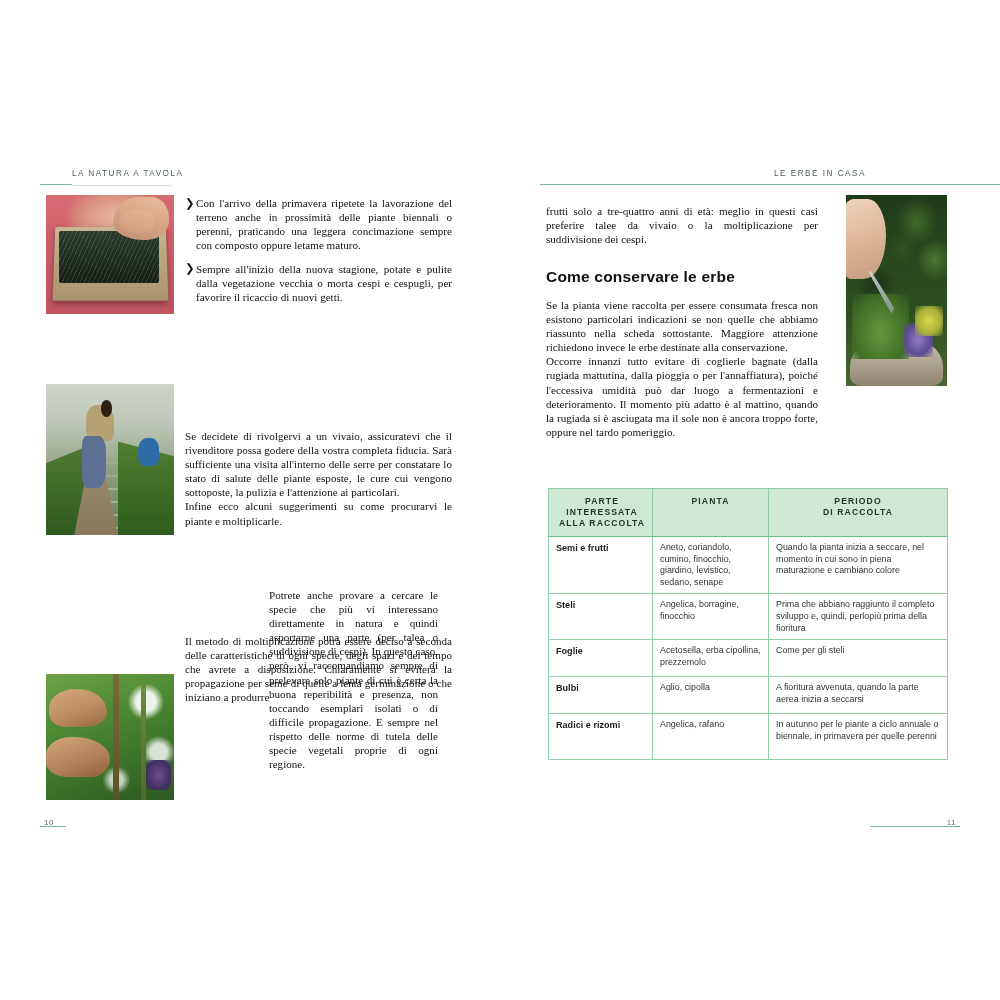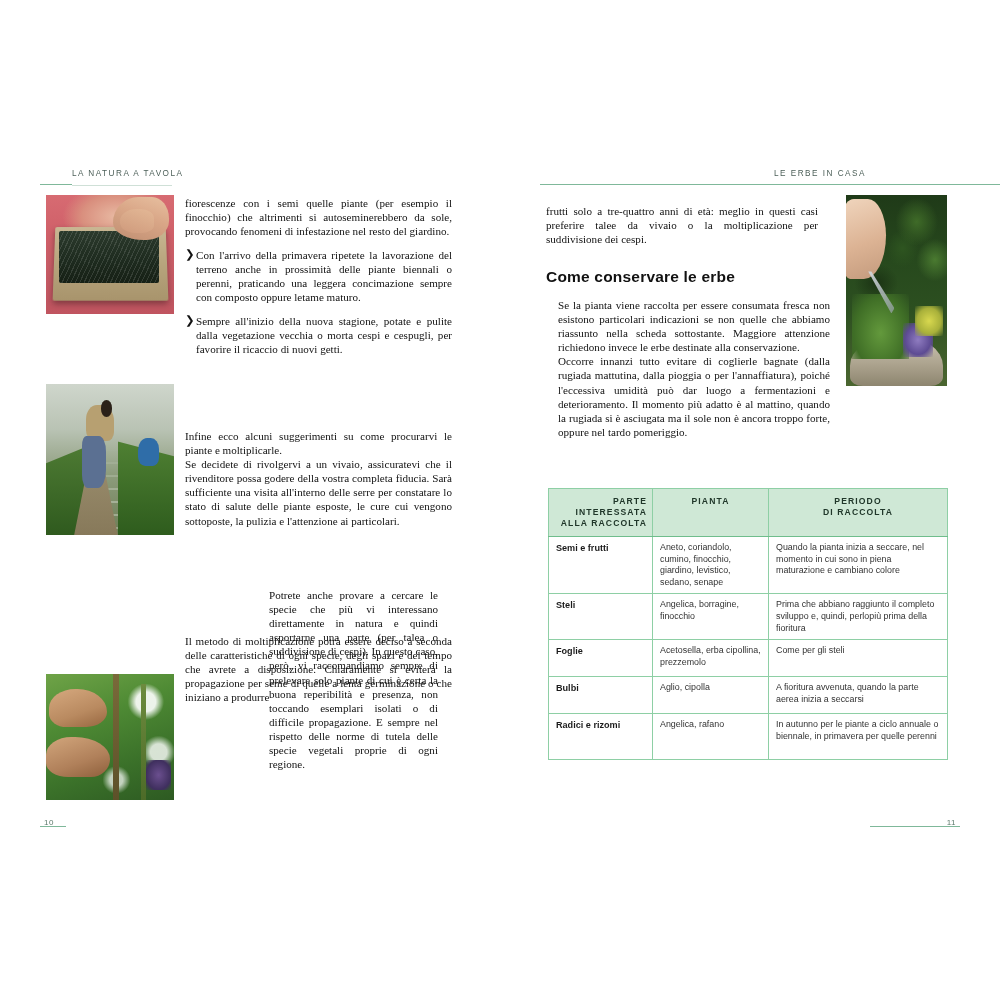--- a/index.html
+++ b/index.html
@@ -308,21 +308,21 @@
     text-align: center;
     font-size: 8.6px;
     letter-spacing: 1.1px;
     line-height: 11px;
     color: #20372a;
     font-variant: small-caps;
     text-transform: uppercase;
     font-weight: bold;
     padding: 7px 5px;
   }
-  table.sched thead th.th-left { text-align: right; padding-left: 8px; }
+  table.sched thead th.th-left { text-align: center; padding-left: 8px; }
   table.sched td.c-part {
     width: 104px;
     font-weight: bold;
     font-size: 9.1px;
     line-height: 12px;
     color: #1b1b1b;
   }
   table.sched td.c-plant {
     width: 116px;
     font-size: 8.9px;
@@ -403,34 +403,33 @@
       <div class="inner">
         <div class="stem"></div>
         <div class="stem2"></div>
         <div class="purple"></div>
         <div class="handA"></div>
         <div class="handB"></div>
       </div>
     </div>
 
     <div class="col" style="left:145px; top:28px; width:267px;">
-      <p>fiorescenze con i semi quelle piante (per esempio il finocchio) che altrimenti si autoseminerebbero da sole, provocando fenomeni di infestazione nel resto del giardino.</p>
       <p class="bullet-p">
         <span class="bullet">❯</span>
         <span>Con l'arrivo della primavera ripetete la lavorazione del terreno anche in prossimità delle piante biennali o perenni, praticando una leggera concimazione sempre con composto oppure letame maturo.</span>
       </p>
       <p class="bullet-p">
         <span class="bullet">❯</span>
         <span>Sempre all'inizio della nuova stagione, potate e pulite dalla vegetazione vecchia o morta cespi e cespugli, per favorire il ricaccio di nuovi getti.</span>
       </p>
     </div>
 
     <div class="col" style="left:145px; top:261px; width:267px;">
+      <p class="tight" style="text-indent:0;">Se decidete di rivolgervi a un vivaio, assicuratevi che il rivenditore possa godere della vostra completa fiducia. Sarà sufficiente una visita all'interno delle serre per constatare lo stato di salute delle piante esposte, le cure cui vengono sottoposte, la pulizia e l'attenzione ai particolari.</p>
       <p class="tight">Infine ecco alcuni suggerimenti su come procurarvi le piante e moltiplicarle.</p>
-      <p class="tight" style="text-indent:0;">Se decidete di rivolgervi a un vivaio, assicuratevi che il rivenditore possa godere della vostra completa fiducia. Sarà sufficiente una visita all'interno delle serre per constatare lo stato di salute delle piante esposte, le cure cui vengono sottoposte, la pulizia e l'attenzione ai particolari.</p>
     </div>
 
     <div class="col" style="left:229px; top:380px; width:169px;margin-top:40px;">
       <p class="tight">Potrete anche provare a cercare le specie che più vi interessano direttamente in natura e quindi asportarne una parte (per talea o suddivisione di cespi). In questo caso, però, vi raccomandiamo sempre di prelevare solo piante di cui è certa la buona reperibilità e presenza, non toccando esemplari isolati o di difficile propagazione. E sempre nel rispetto delle norme di tutela delle specie vegetali proprie di ogni regione.</p>
     </div>
 
     <div class="col" style="left:145px; top:466px; width:267px;">
       <p class="tight">Il metodo di moltiplicazione potrà essere deciso a seconda delle caratteristiche di ogni specie, degli spazi e del tempo che avrete a disposizione. Chiaramente si eviterà la propagazione per seme di quelle a lenta germinazione o che iniziano a produrre</p>
     </div>
 
@@ -455,21 +454,21 @@
         <div class="scissors"></div>
       </div>
     </div>
 
     <div class="col" style="left:6px; top:36px; width:272px;">
       <p class="tight">frutti solo a tre-quattro anni di età: meglio in questi casi preferire talee da vivaio o la moltiplicazione per suddivisione dei cespi.</p>
     </div>
 
     <div class="section-h" style="left:6px; top:100px;">Come conservare le erbe</div>
 
-    <div class="col" style="left:18px; top:130px; width:272px;">
+    <div class="col" style="left:6px; top:130px; width:272px;">
       <p class="tight">Se la pianta viene raccolta per essere consumata fresca non esistono particolari indicazioni se non quelle che abbiamo riassunto nella scheda sottostante. Maggiore attenzione richiedono invece le erbe destinate alla conservazione.</p>
       <p class="tight">Occorre innanzi tutto evitare di coglierle bagnate (dalla rugiada mattutina, dalla pioggia o per l'annaffiatura), poiché l'eccessiva umidità può dar luogo a fermentazioni e deterioramento. Il momento più adatto è al mattino, quando la rugiada si è asciugata ma il sole non è ancora troppo forte, oppure nel tardo pomeriggio.</p>
     </div>
 
   </div>
 
   <div class="tbl-wrap">
     <table class="sched">
       <thead>
         <tr>

